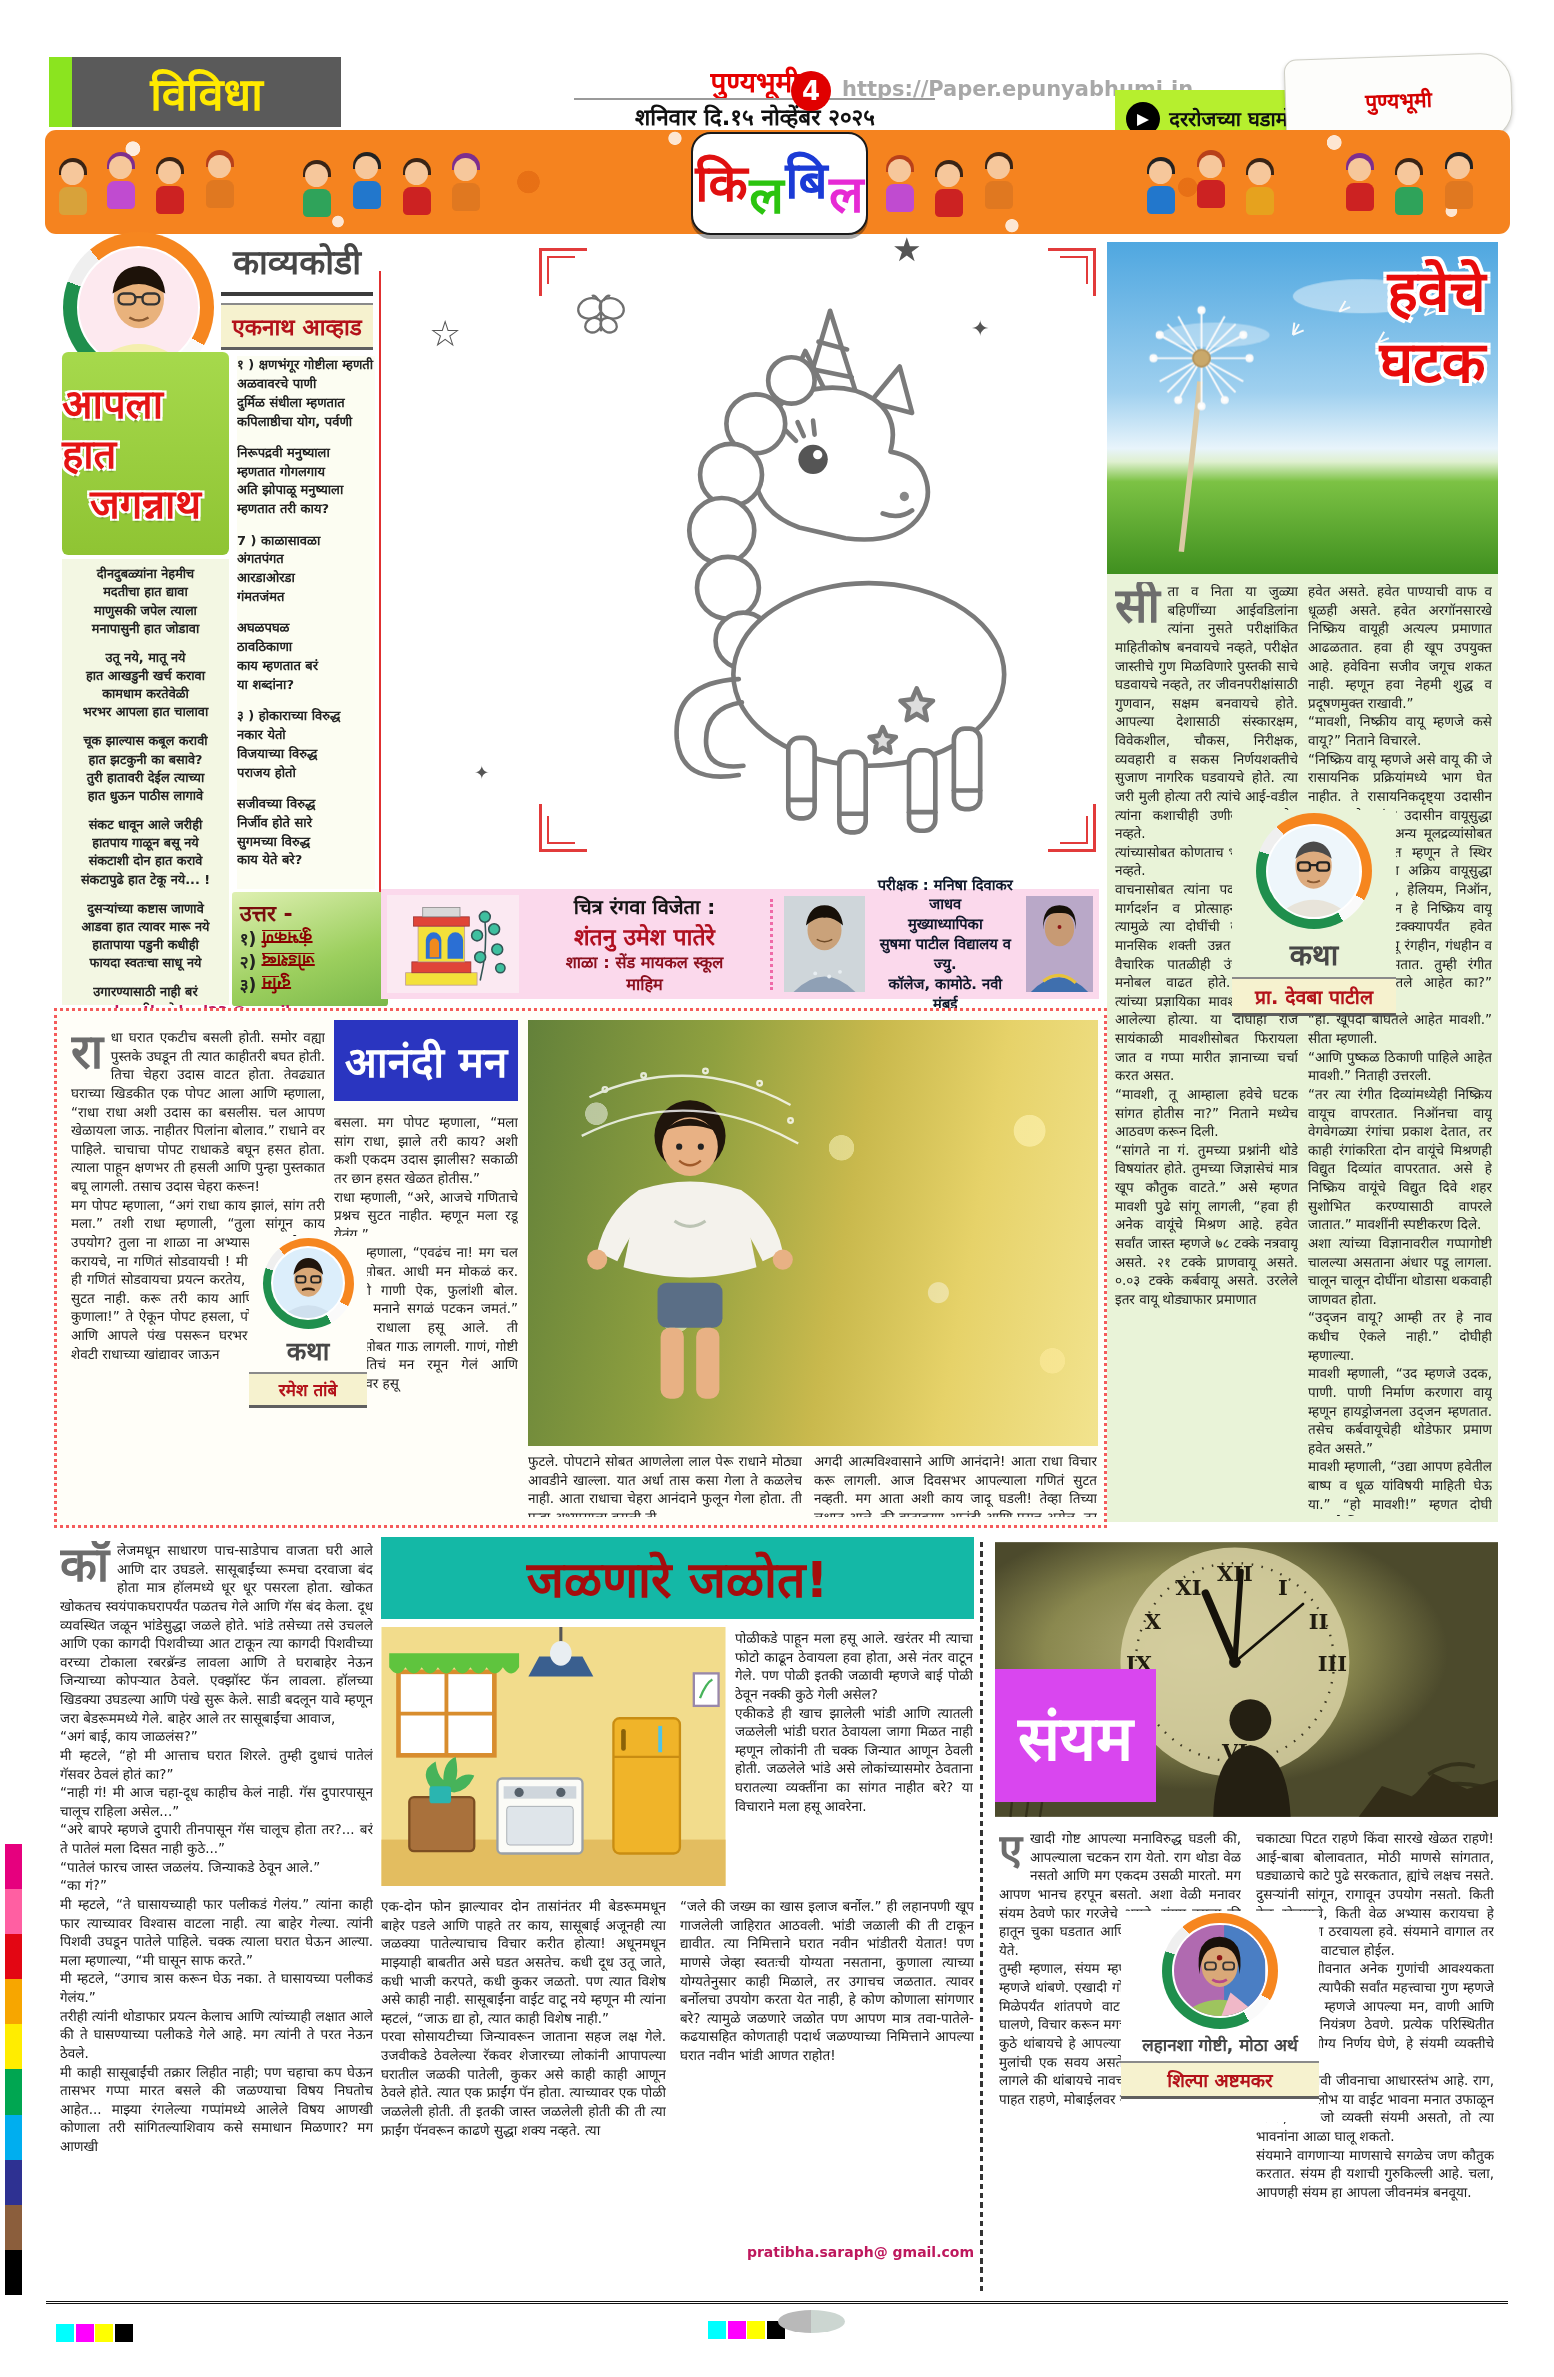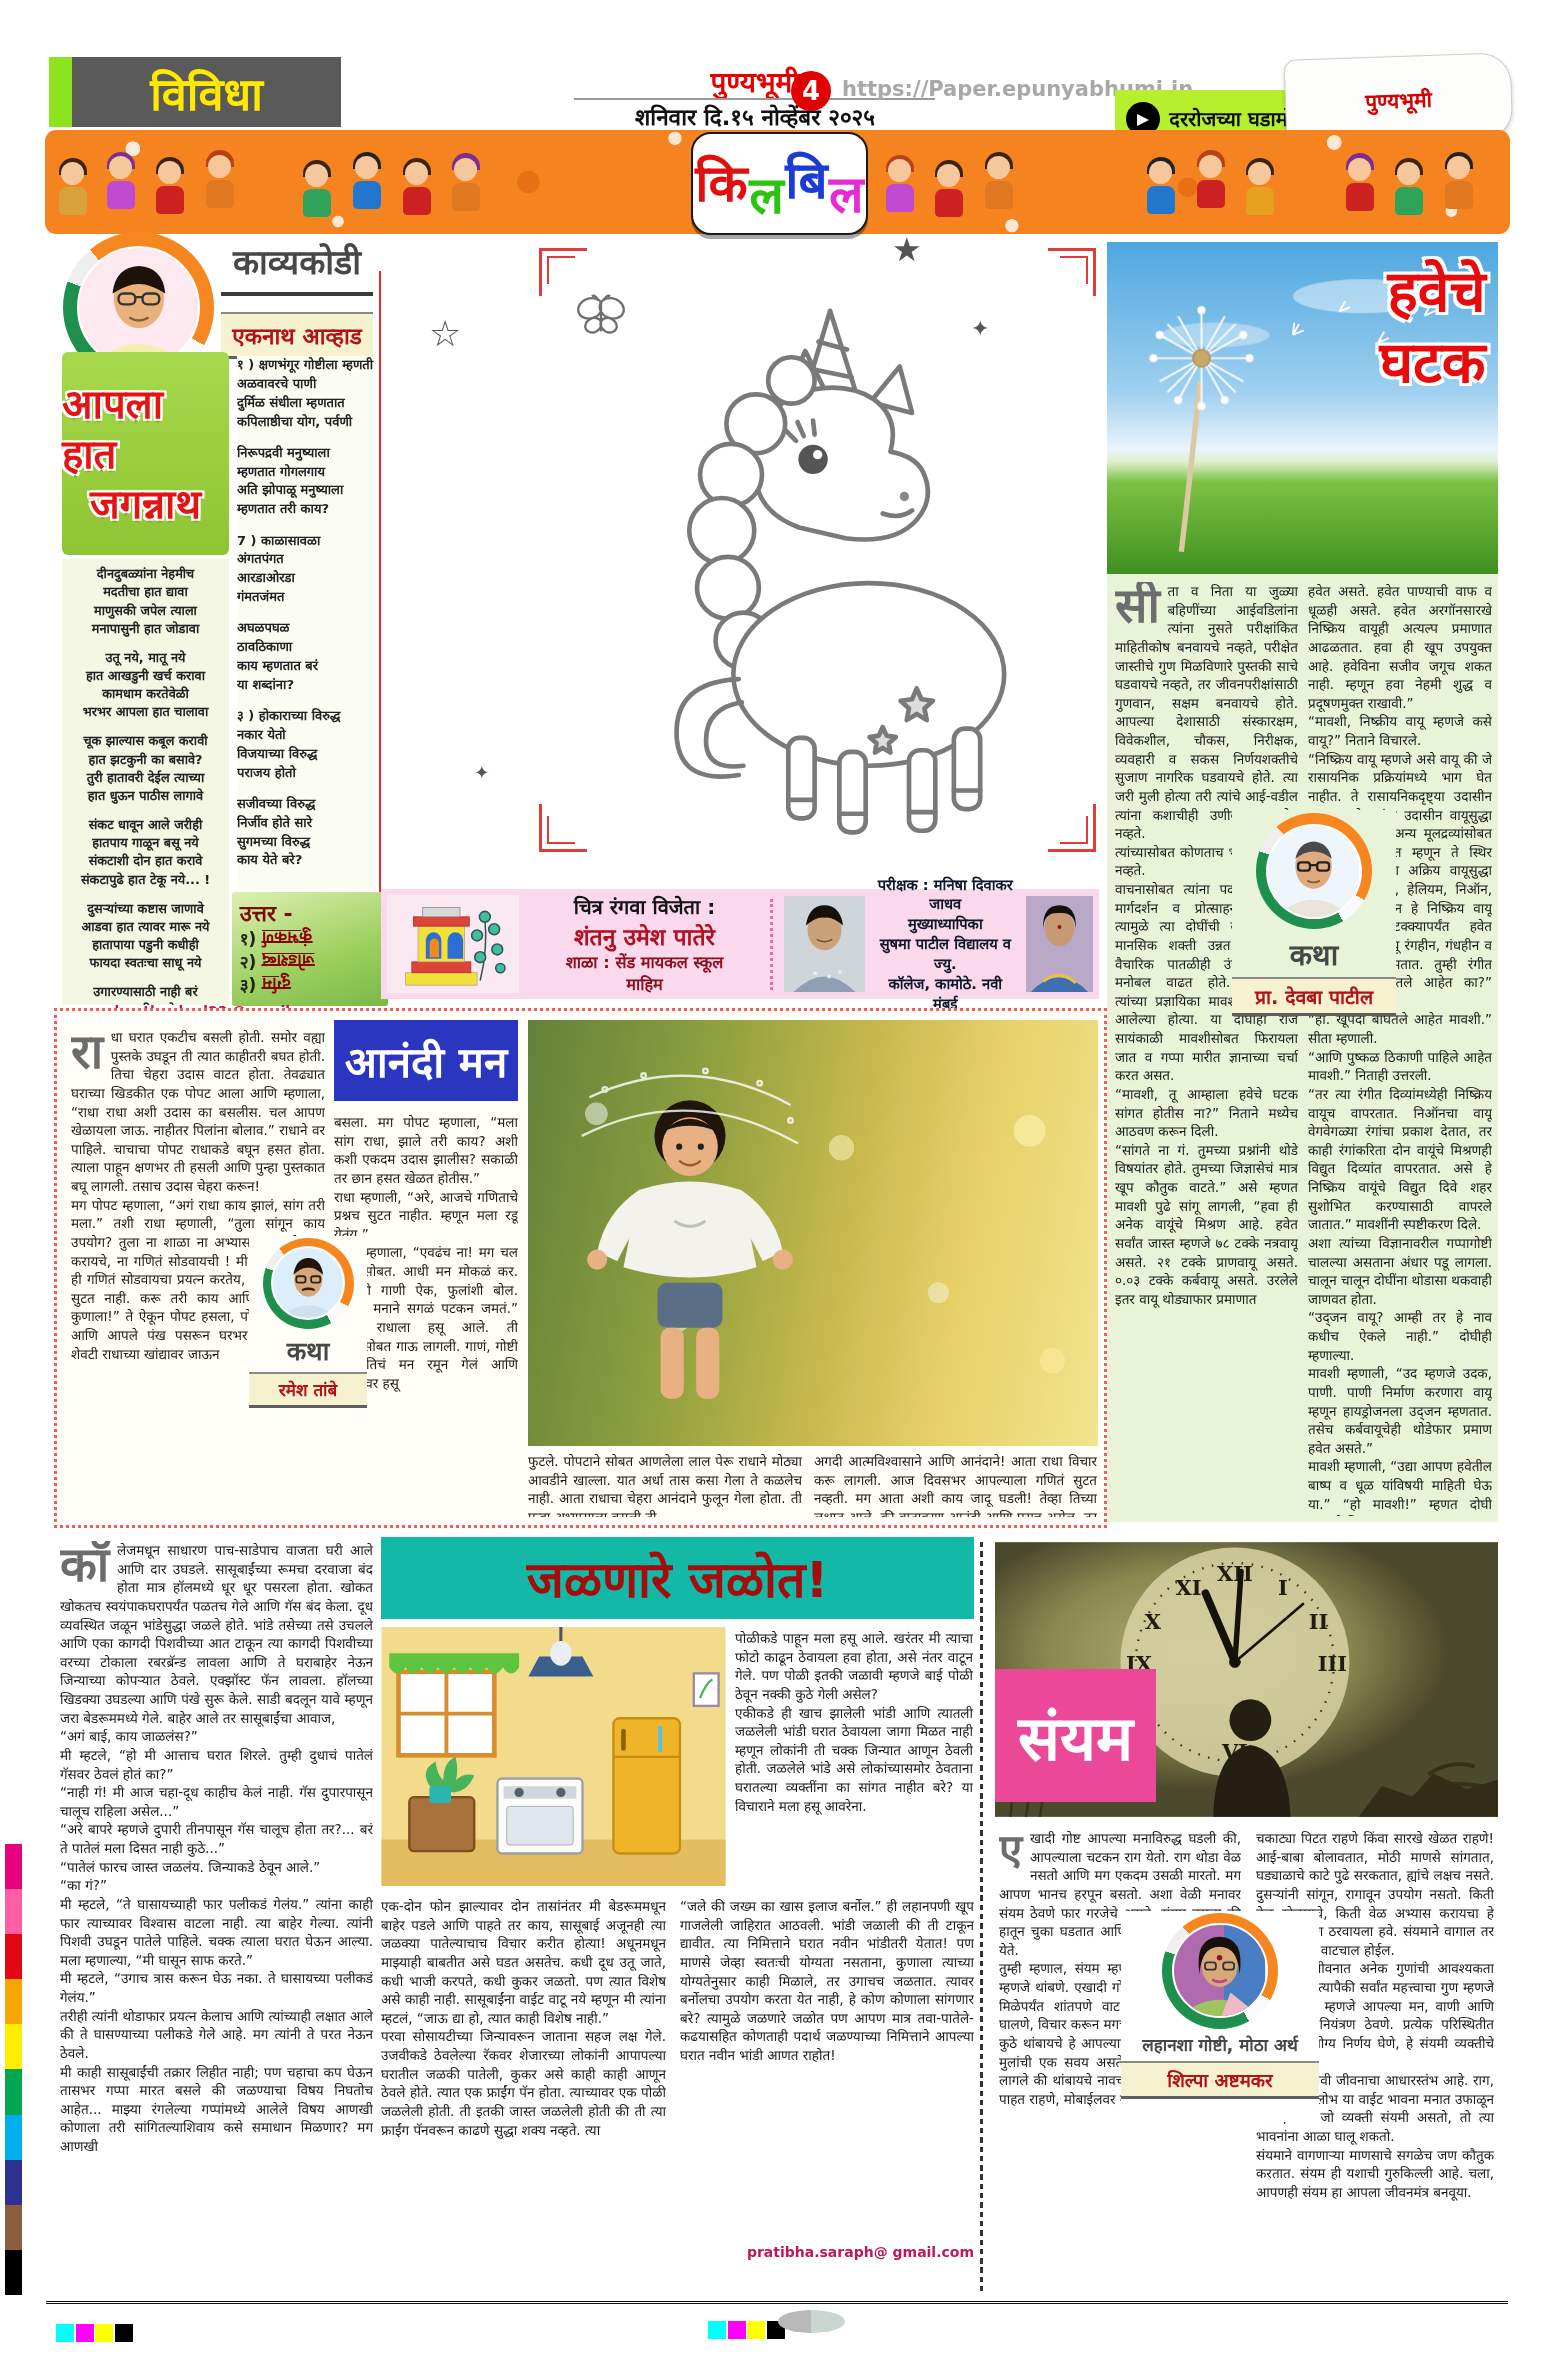--- a/index.html
+++ b/index.html
@@ -81,21 +81,21 @@
       radial-gradient(circle at 26% 70%,rgba(255,255,230,.55) 0 14px,transparent 14.7px),
       radial-gradient(circle at 55% 30%,rgba(255,250,200,.5) 0 12.4px,transparent 13px),
       radial-gradient(circle at 72% 64%,rgba(255,255,255,.4) 0 10px,transparent 11px),
       radial-gradient(circle at 88% 26%,rgba(255,244,180,.6) 0 15.5px,transparent 16.3px),
       radial-gradient(circle at 92% 80%,rgba(255,236,160,.55) 0 12.4px,transparent 13px),
       linear-gradient(100deg,#63813a,#8fa03f 30%,#c9b94d 55%,#e6d269 75%,#f2e38e)}
   
   .creamhead{background:#14b8a6;display:flex;align-items:center;justify-content:center}
   .creamhead div{color:#a50d0d;font-weight:bold;font-size:50px}
   .vdash{width:3.1px;background:repeating-linear-gradient(#333 0 5.4px,transparent 5.4px 9.3px)}
-  .tealtitle{background:#ec4899;color:#fff;font-weight:bold;font-size:62px;display:flex;align-items:center;justify-content:center}
+  .tealtitle{background:#d946ef;color:#fff;font-weight:bold;font-size:62px;display:flex;align-items:center;justify-content:center}
   .authbox{display:flex;flex-direction:column;align-items:center;gap:4.6px}
   .botrule{background:linear-gradient(#111 0 1.2px,transparent 1.2px 1.9px,#111 1.9px 3.1px)}
   .reg{display:flex;gap:1.5px}
   .reg i{display:block;width:18px;height:18px}
   .vbar{display:flex;flex-direction:column}
   .vbar i{display:block;width:17px;flex:1}
 </style>
 </head>
 <body>
 
@@ -230,21 +230,21 @@
       <rect x="33" y="38" width="14" height="9" rx="4" fill="none" stroke="#333" stroke-width="2"></rect>
       <rect x="53" y="38" width="14" height="9" rx="4" fill="none" stroke="#333" stroke-width="2"></rect>
       <line x1="47" y1="41" x2="53" y2="41" stroke="#333" stroke-width="2"></line>
       <path d="M42 58 Q50 63 58 58" stroke="#8a5a32" stroke-width="2" fill="none"></path>
     </svg>
       </div>
   </div>
   <div class="abs lblgray" style="left:221px;top:238px;width:152px;font-size:34px;border-bottom:4.6px solid #3c3c3c;padding-bottom:7.7px">
     <span>काव्यकोडी</span>
   </div>
-  <div class="abs cream" style="left:221px;top:312px;width:152px;height:42px;font-size:22.5px">
+  <div class="abs cream" style="left:221px;top:303px;width:152px;height:42px;font-size:22.5px">
     <span>एकनाथ आव्हाड</span>
   </div>
   <div class="abs poem" style="left:62px;top:559px;width:167px;height:440px;padding-top:6.2px;overflow:hidden">
     <div class="pre" style="margin-bottom:11px">दीनदुबळ्यांना नेहमीच
 मदतीचा हात द्यावा
 माणुसकी जपेल त्याला
 मनापासुनी हात जोडावा</div>
     <div class="pre" style="margin-bottom:11px">उतू नये, मातू नये
 हात आखडुनी खर्च करावा
 कामधाम करतेवेळी

